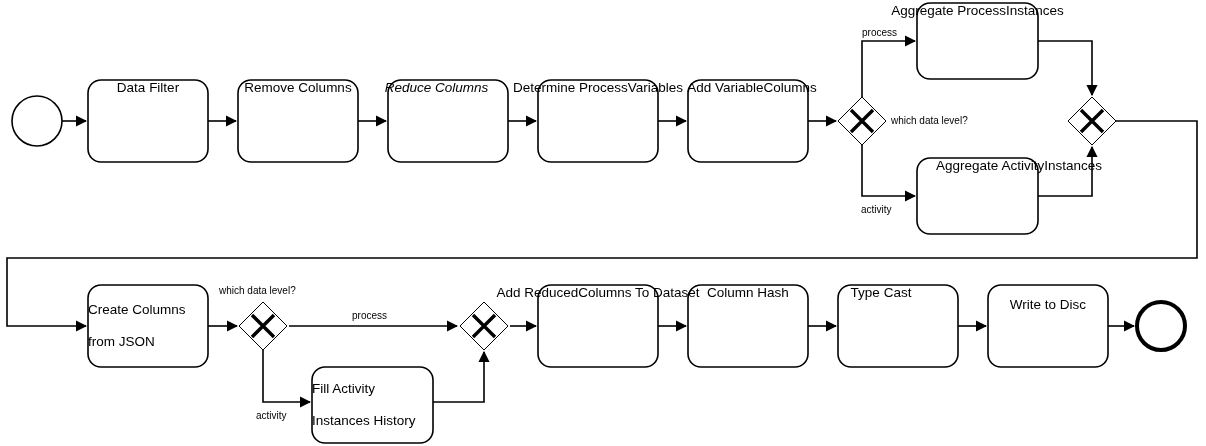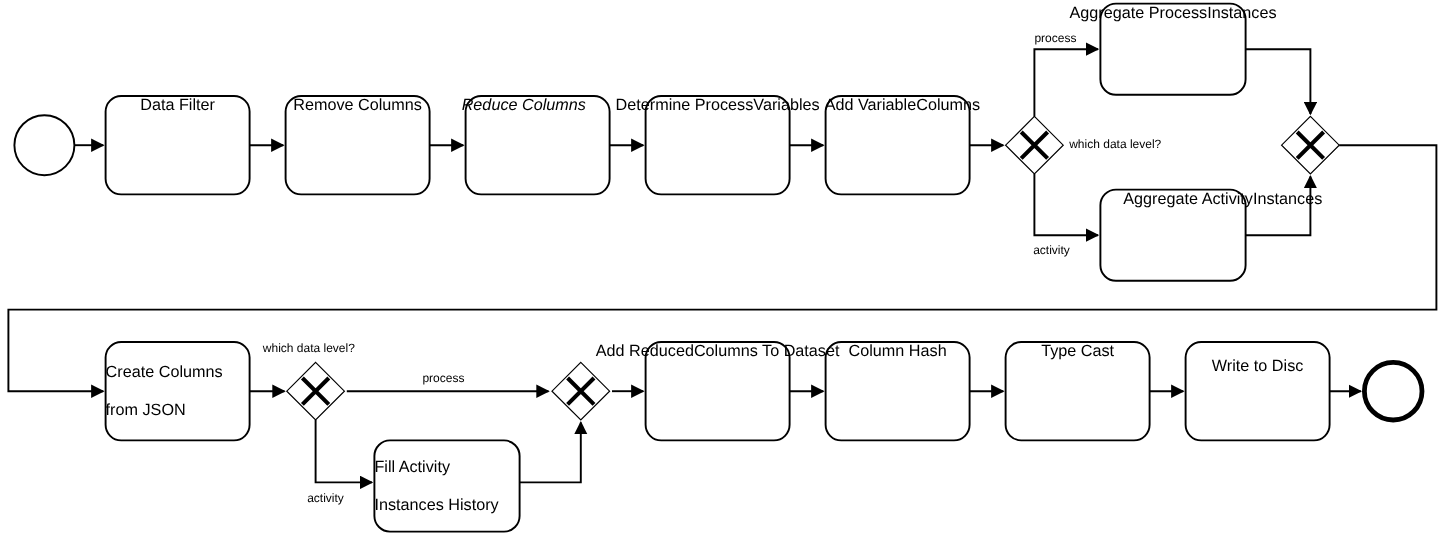--- a/index.html
+++ b/index.html
@@ -125,21 +125,21 @@
   <div class="task-label" style="left:238px; top:80px; width:120px; height:82px;"><span>Remove Columns</span></div>
   <div class="task-label" style="left:388px; top:80px; width:97px; height:82px;font-style:italic;"><span>Reduce Columns</span></div>
   <div class="task-label" style="left:538px; top:80px; width:120px; height:82px;"><span>Determine Process</span><br><span>Variables</span></div>
   <div class="task-label" style="left:690px; top:80px; width:124px; height:82px;"><span>Add Variable</span><br><span>Columns</span></div>
   <div class="task-label" style="left:917px; top:3px; width:121px; height:76px;"><span>Aggregate Process</span><br><span>Instances</span></div>
   <div class="task-label" style="left:917px; top:158px; width:136px; height:76px;margin-left:34px;"><span>Aggregate Activity</span><br><span>Instances</span></div>
   <div class="task-label" style="left:88px; top:285px; width:120px; height:82px;flex-direction:column;"><span>Create Columns</span><br><span>from JSON</span></div>
   <div class="task-label" style="left:312px; top:367px; width:121px; height:76px;flex-direction:column;"><span>Fill Activity</span><br><span>Instances History</span></div>
   <div class="task-label" style="left:538px; top:285px; width:120px; height:82px;"><span>Add Reduced</span><br><span>Columns To Dataset</span></div>
   <div class="task-label" style="left:688px; top:285px; width:120px; height:82px;"><span>Column Hash</span></div>
-  <div class="task-label" style="left:822px; top:285px; width:120px; height:82px;padding-left:16px;"><span>Type Cast</span></div>
+  <div class="task-label" style="left:805px; top:285px; width:120px; height:82px;padding-left:16px;"><span>Type Cast</span></div>
   <div class="task-label" style="left:988px; top:297px; width:120px; height:95px;"><span>Write to Disc</span></div>
 
   <div class="edge-label" style="left:862px; top:26px;">process</div>
   <div class="edge-label" style="left:861px; top:203px;">activity</div>
   <div class="edge-label" style="left:891px; top:114px;">which data level?</div>
 
   <div class="edge-label" style="left:219px; top:284px;">which data level?</div>
   <div class="edge-label" style="left:352px; top:309px;">process</div>
   <div class="edge-label" style="left:256px; top:409px;">activity</div>
 

